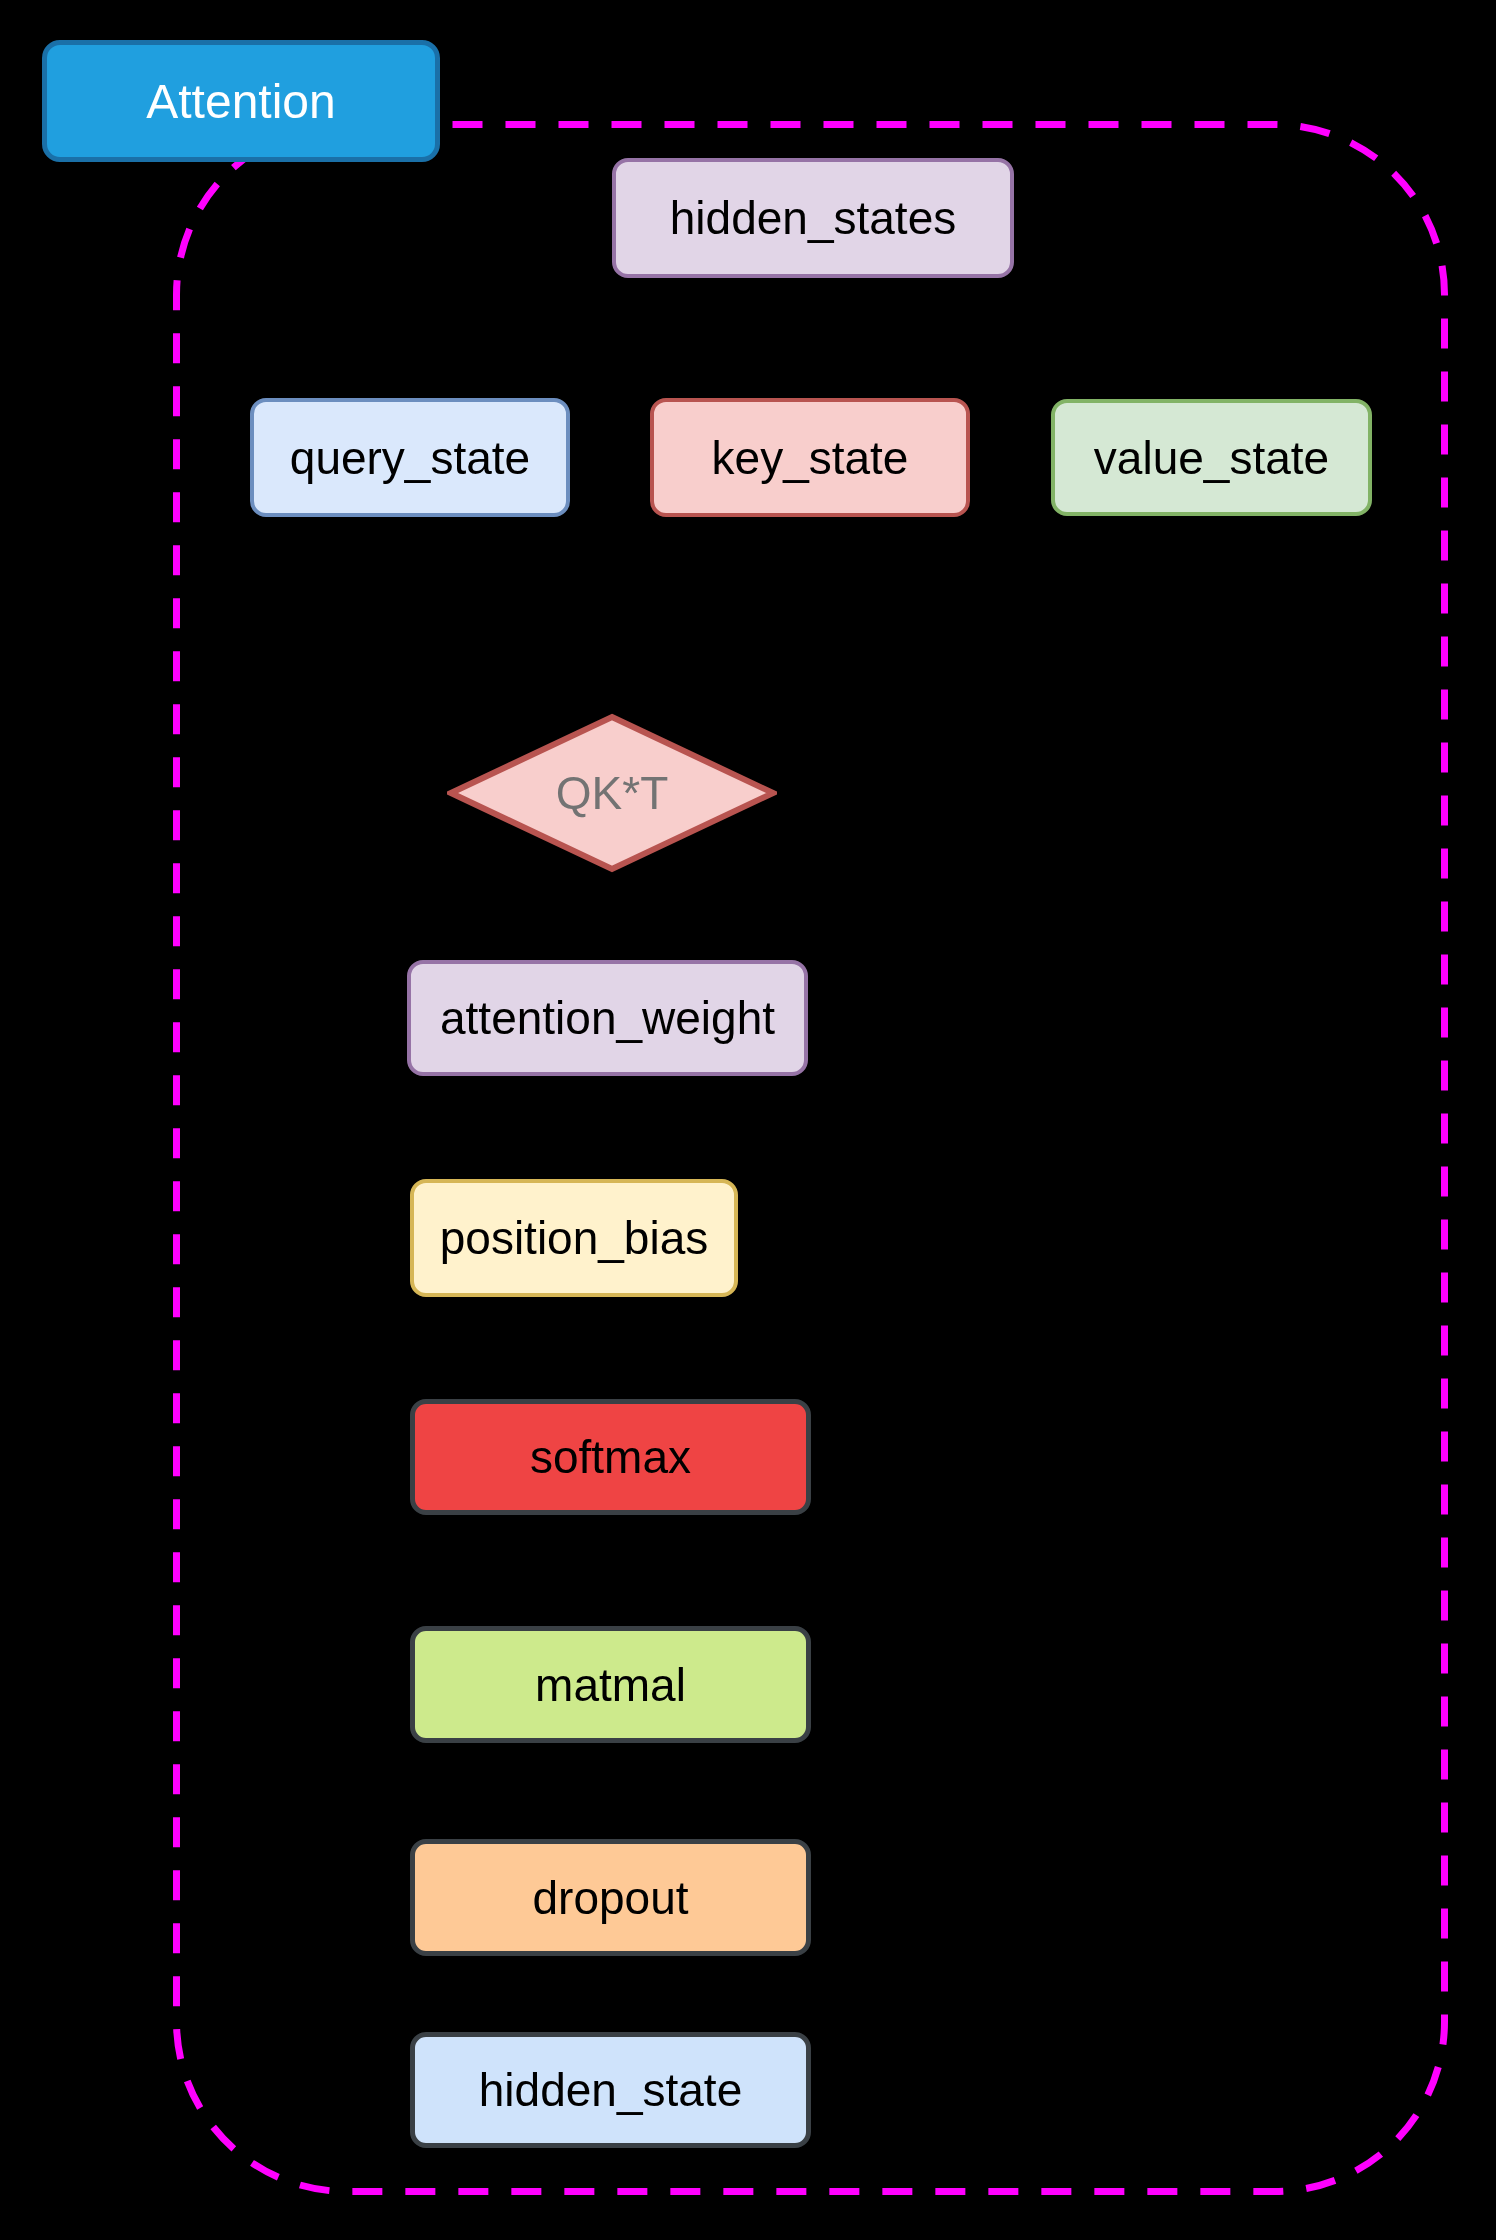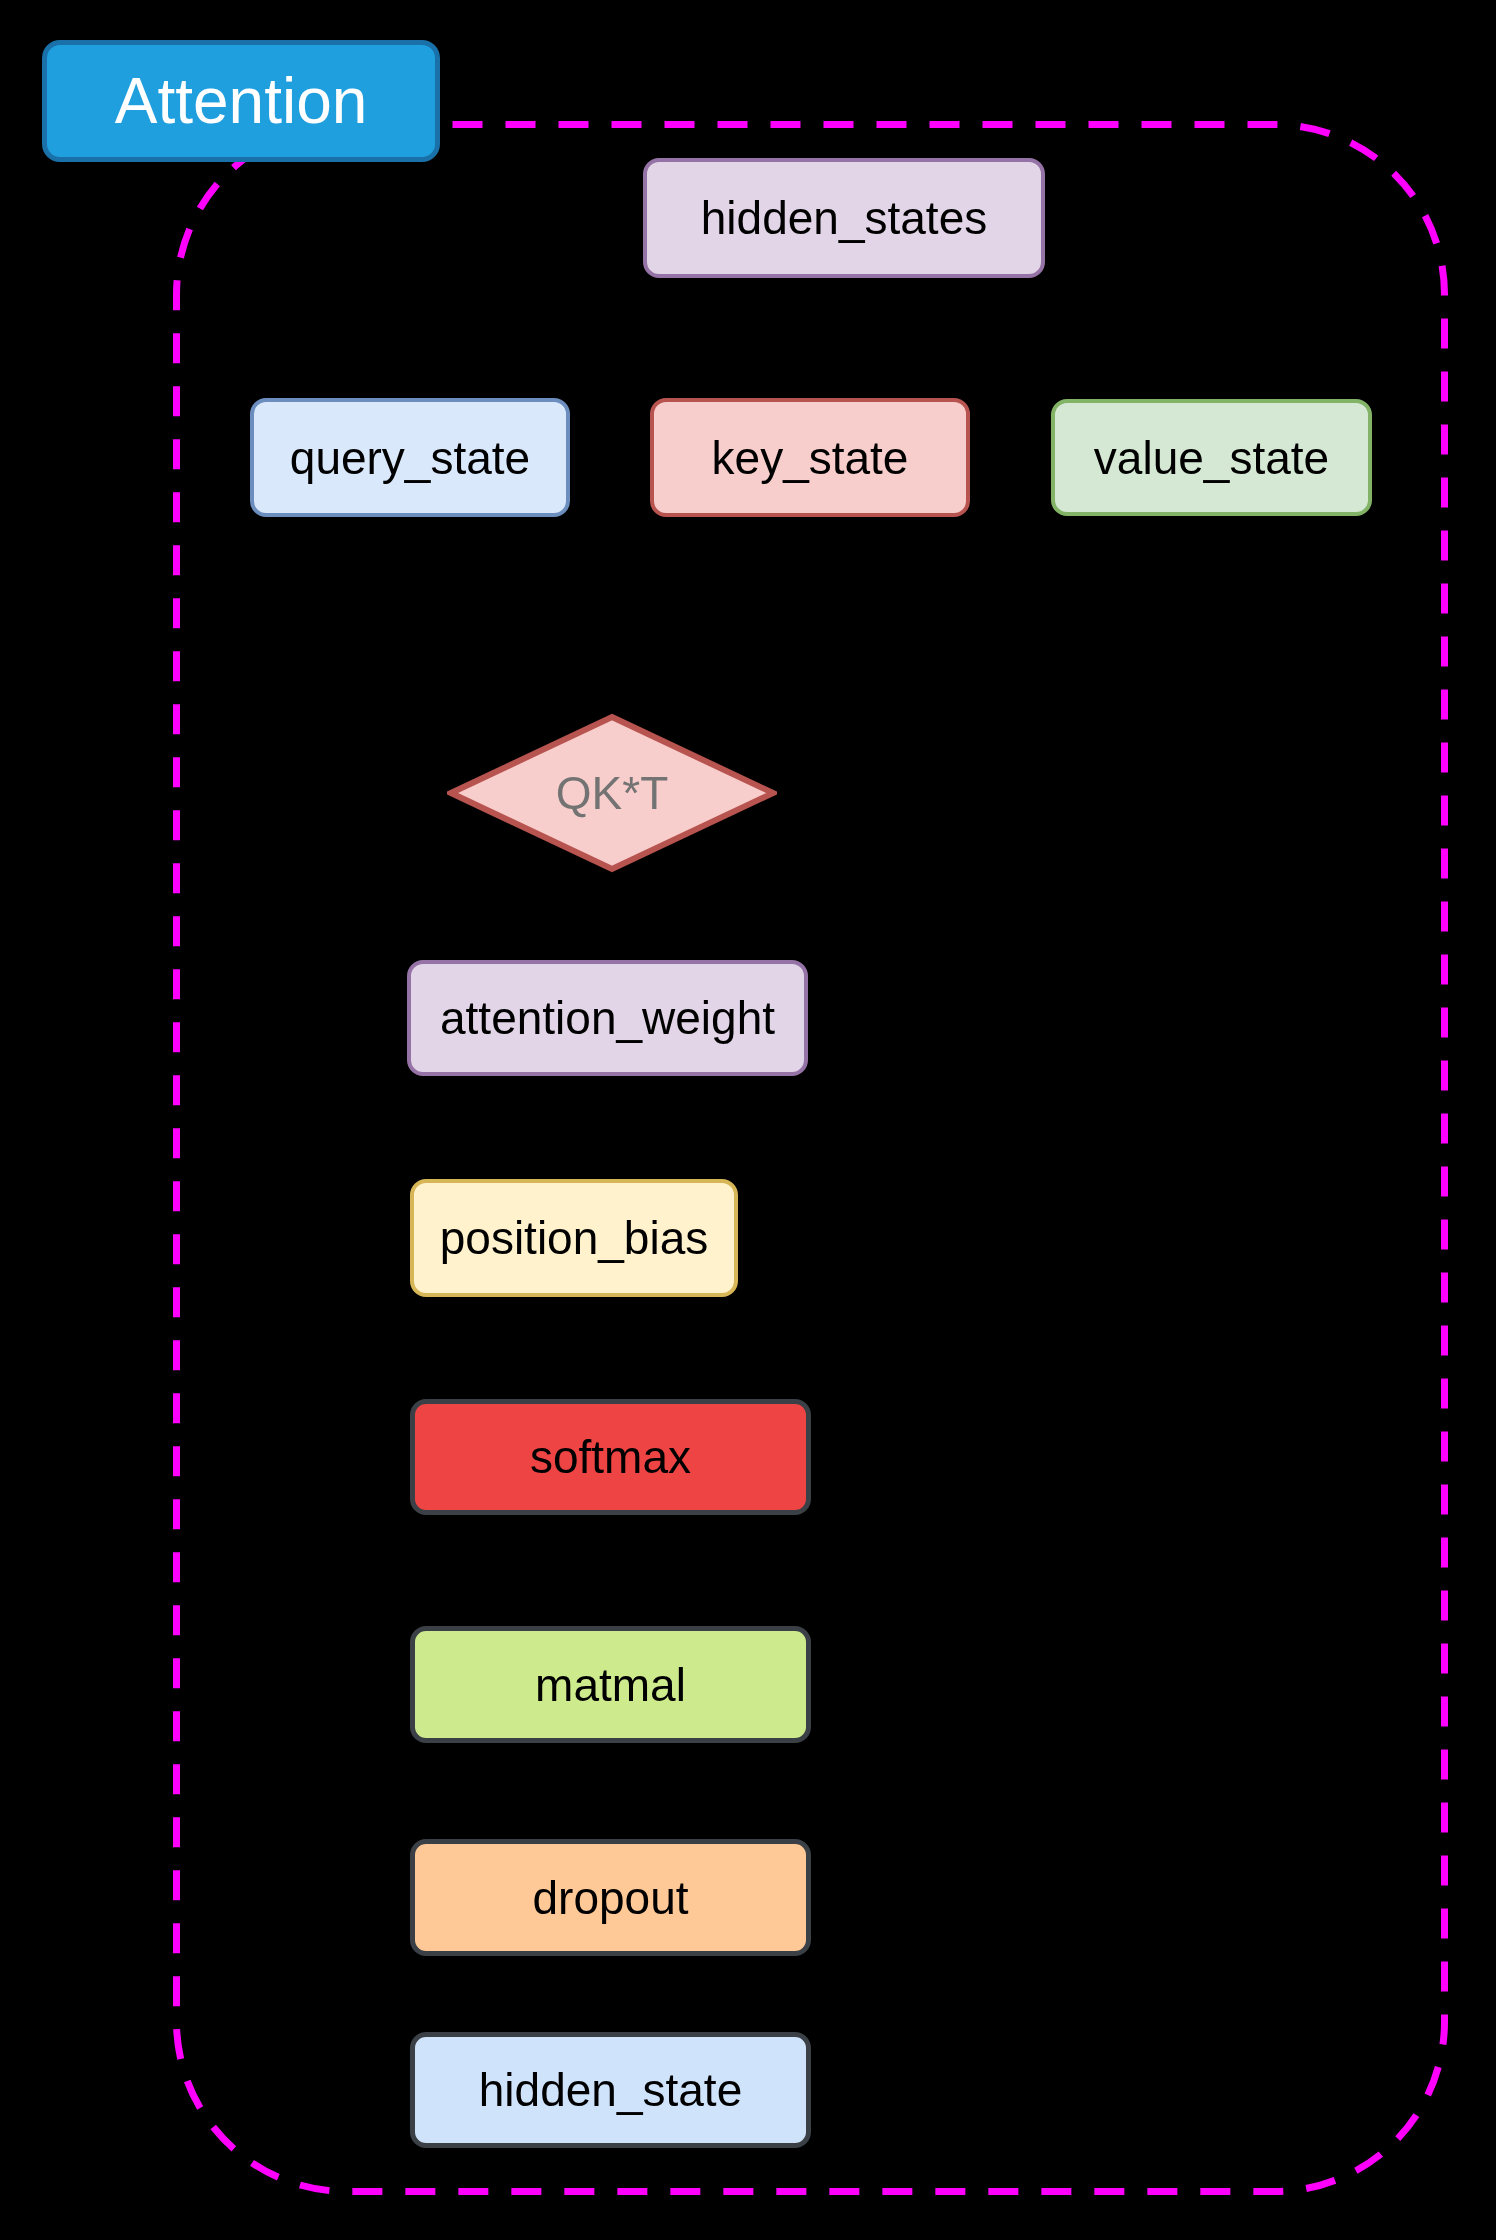--- a/index.html
+++ b/index.html
@@ -30,34 +30,34 @@
     font-size: 46px;
     color: #000000;
     white-space: nowrap;
   }
   .title-node {
     left: 42px; top: 40px; width: 398px; height: 122px;
     background: #209fdf;
     border: 5px solid #1a70a8;
     border-radius: 18px;
     color: #ffffff;
-    font-size: 64px;
+    font-size: 48px;
     z-index: 3;
   }
   .n-purple     { background: #e1d5e7; border: 4px solid #9673a6; }
   .n-blue       { background: #dae8fc; border: 4px solid #6c8ebf; justify-content: center; }
   .n-red        { background: #f8cecc; border: 4px solid #b85450; }
   .n-green      { background: #d5e8d4; border: 4px solid #82b366; justify-content: center; }
   .n-yellow     { background: #fff2cc; border: 4px solid #d6b656; }
   .n-pink-dk    { background: #ef4444; border: 5px solid #3a4045; }
   .n-lime-dk    { background: #cdea8c; border: 5px solid #3a4045; }
   .n-orange-dk  { background: #fec996; border: 5px solid #3a4045; }
   .n-lblue-dk   { background: #cfe3fb; border: 5px solid #3a4045; }
 
-  .pos-hidden-states    { left: 612px;  top: 158px;  width: 402px; height: 120px; z-index: 2; margin-left: 31px; }
+  .pos-hidden-states    { left: 612px;  top: 158px;  width: 402px; height: 120px; z-index: 2; }
   .pos-query-state      { left: 250px;  top: 398px;  width: 320px; height: 119px; }
   .pos-key-state        { left: 650px;  top: 398px;  width: 320px; height: 119px; }
   .pos-value-state      { left: 1051px; top: 399px;  width: 321px; height: 117px; }
   .pos-attention-weight { left: 407px;  top: 960px;  width: 401px; height: 116px; }
   .pos-position-bias    { left: 410px;  top: 1179px; width: 328px; height: 118px; }
   .pos-softmax          { left: 410px;  top: 1399px; width: 401px; height: 116px; }
   .pos-matmal           { left: 410px;  top: 1626px; width: 401px; height: 117px; }
   .pos-dropout          { left: 410px;  top: 1839px; width: 401px; height: 117px; }
   .pos-hidden-state     { left: 410px;  top: 2032px; width: 401px; height: 116px; }
 

